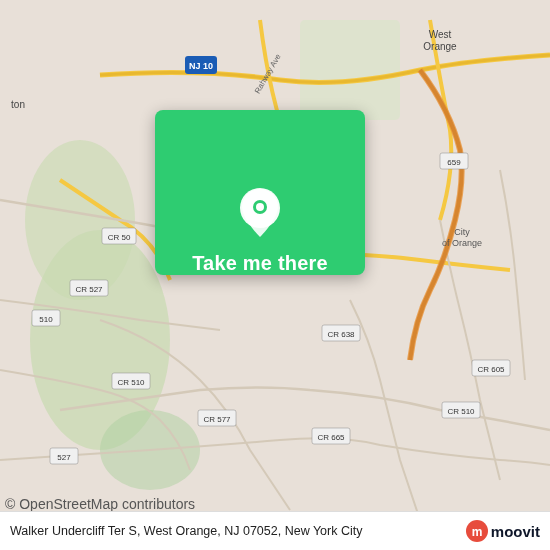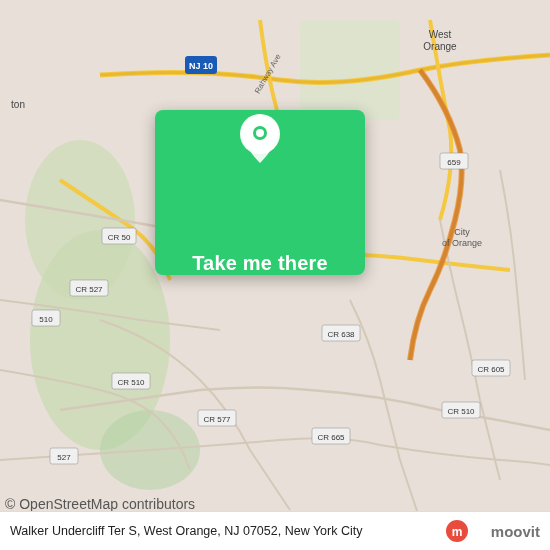--- a/index.html
+++ b/index.html
@@ -32,21 +32,21 @@
       position: absolute;
       top: 110px;
       left: 155px;
       width: 210px;
       height: 165px;
       background-color: #2ecc71;
       border-radius: 8px;
       display: flex;
       flex-direction: column;
       align-items: center;
-      justify-content: space-between;
+      justify-content: flex-end;
       gap: 10px;
       box-shadow: 0 4px 15px rgba(0,0,0,0.3);
       z-index: 10;
     }
 
     #pin-icon {
       width: 48px;
       height: 58px;
       display: flex;
       align-items: center;
@@ -222,17 +222,17 @@
   </div>
 
   <div id="bottom-bar">
     <span id="address-text">Walker Undercliff Ter S, West Orange, NJ 07052, New York City</span>
     <div id="moovit-logo">
 
       <svg width="22" height="22" viewBox="0 0 22 22">
         <circle cx="11" cy="11" r="11" fill="#e74c3c"></circle>
         <text x="11" y="15.5" text-anchor="middle" font-size="12" fill="white" font-weight="bold">m</text>
       </svg>
-      <span id="moovit-text" style="font-size:15px; font-weight:bold; color:#737373;margin-left:20px;">moovit</span>
+      <span id="moovit-text" style="font-size:15px; font-weight:bold; color:#0f172a;">moovit</span>
     </div>
   </div>
 
 </div>
 
 </body></html>

